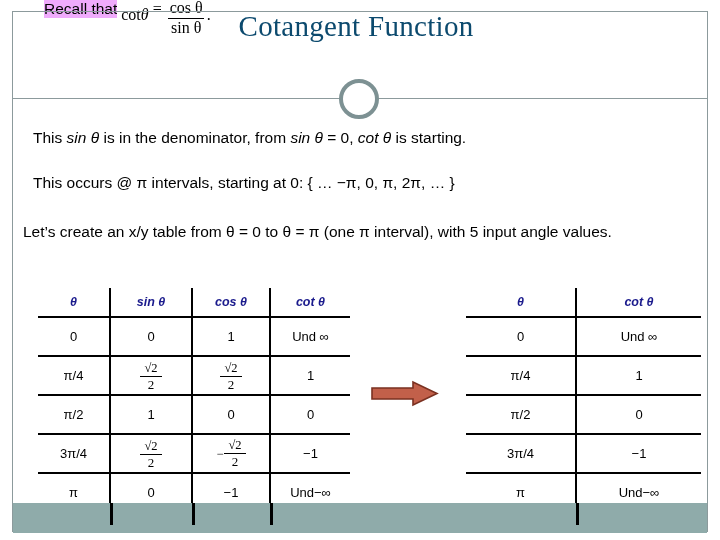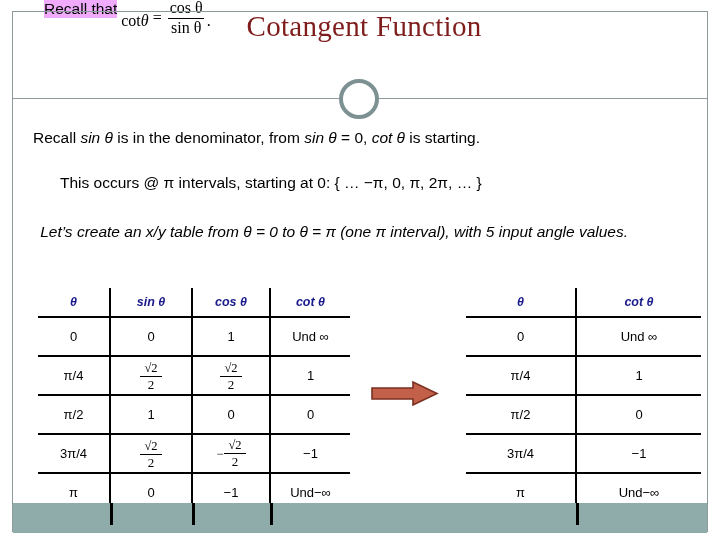--- a/index.html
+++ b/index.html
@@ -26,27 +26,27 @@
     top: 11px;
     width: 696px;
     height: 521px;
     border: 1px solid #8c9a9c;
     box-sizing: border-box;
     pointer-events: none;
   }
   
   .slide-title {
     position: absolute;
-    left: 16px;
+    left: 8px;
     top: 10px;
     width: 696px;
     text-align: center;
     font-family: "Liberation Serif", serif;
     font-size: 29px;
-    color: #7f1d1d;
+    color: #0c4a6e;
     letter-spacing: 0.3px;
     white-space: nowrap;
   }
   
   .deco-rule {
     position: absolute;
     left: 13px;
     top: 98px;
     width: 694px;
     height: 1px;
@@ -79,21 +79,20 @@
     background: transparent;
   }
   .recall .lead {
     font-size: 15.5px;
     background: #f0abfc;
     margin-left: 44px;
   }
   .formula {
     font-family: "Liberation Serif", serif;
     display: inline-flex;
-    align-items: center;
     font-size: 16px;
     background: #ffffff;
     padding-left: 4px;
   }
   .formula .cotpart {
     padding-top: 6px;
   }
   .frac {
     display: inline-flex;
     flex-direction: column;
@@ -105,29 +104,28 @@
     padding: 0 3px 1px 3px;
     line-height: 1.05;
   }
   .frac .den {
     padding: 1px 3px 0 3px;
     border-top: 1.4px solid #000;
     line-height: 1.05;
   }
   .ital { font-style: italic; }
   .line-since { left: 33px; top: 129px; }
-  .line-occurs { left: 33px; top: 174px; margin-left: 27px; }
+  .line-occurs { left: 33px; top: 174px; }
   .line-lets {
-    left: 8px;
+    left: 23px;
     top: 221px;
     width: 620px;
-    text-align: right;
+    text-align: left;
     white-space: normal;
     line-height: 1.45;
-    font-style: italic;
   }
   
   table.math-table {
     position: absolute;
     border-collapse: collapse;
     font-size: 13px;
     color: #000;
     table-layout: fixed;
   }
   table.math-table td,
@@ -249,21 +247,21 @@
       <span class="cotpart" style="padding:0 4px;">=</span>
       <span class="frac">
         <span class="num">cos θ</span>
         <span class="den">sin θ</span>
       </span>
       <span class="cotpart">.</span>
     </span>
   </div>
 
   <div class="body-text line-since">
-    <span>Recall </span><span class="ital">sin θ</span><span> is in the denominator, from </span><span class="ital">sin θ</span><span> = 0, </span><span class="ital">cot θ</span><span> is starting.</span>
+    <span>This </span><span class="ital">sin θ</span><span> is in the denominator, from </span><span class="ital">sin θ</span><span> = 0, </span><span class="ital">cot θ</span><span> is starting.</span>
   </div>
 
   <div class="body-text line-occurs">This occurs @ π intervals, starting at 0:  { … −π, 0, π, 2π, … }</div>
 
   <div class="body-text line-lets">Let’s create an x/y table from θ = 0 to θ = π  (one π interval), with 5 input angle values.</div>
 
   <table class="math-table" id="table-left">
     <colgroup>
       <col class="col-theta-l">
         <col class="col-sin">

